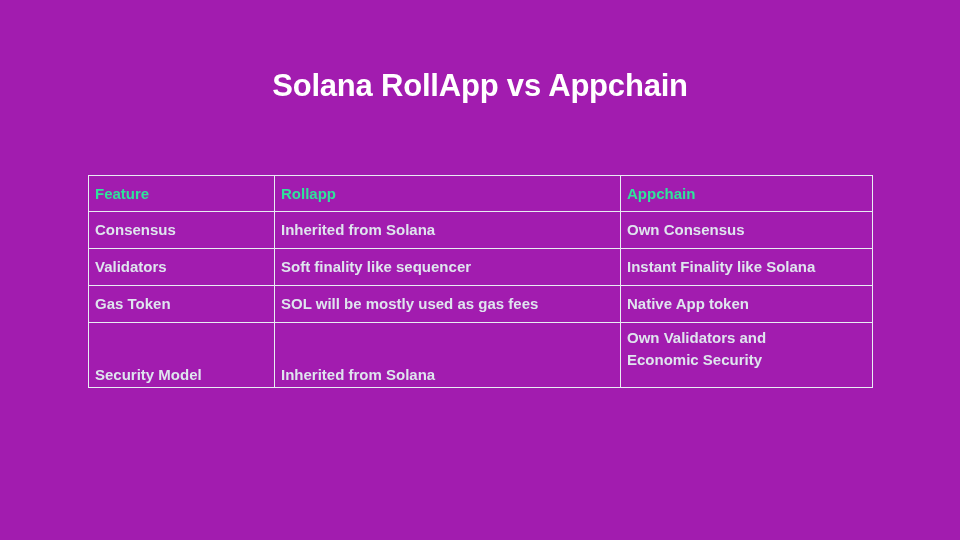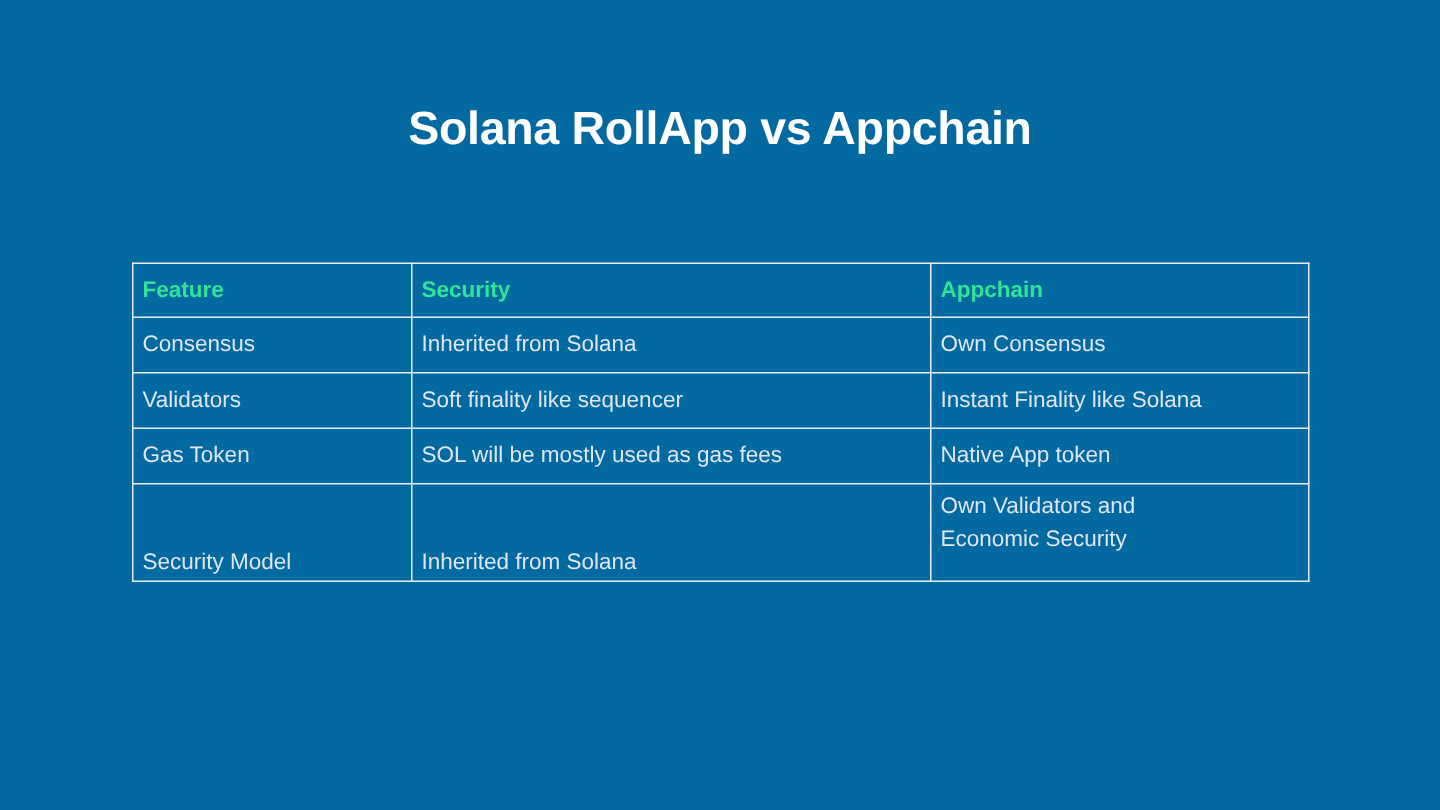--- a/index.html
+++ b/index.html
@@ -12,21 +12,21 @@
     background: #161d2a;
     font-family: "Liberation Sans", sans-serif;
     overflow: hidden;
     -webkit-font-smoothing: antialiased;
   }
 
   .slide {
     position: relative;
     width: 960px;
     height: 540px;
-    background: #0369a1;
+    background: #a21caf;
     box-sizing: border-box;
   }
 
   .slide-title {
     position: absolute;
     top: 64px;
     left: 0;
     width: 960px;
     text-align: center;
     color: #ffffff;
@@ -68,21 +68,21 @@
     font-size: 15px;
     font-weight: bold;
     vertical-align: middle;
     line-height: 18px;
   }
 
   table.cmp tbody td {
     height: 37px;
     color: #dfe5ee;
     font-size: 15px;
-    font-weight: normal;
+    font-weight: bold;
     vertical-align: middle;
     line-height: 22px;
   }
 
   table.cmp tbody tr.tall-row td {
     height: 65px;
     vertical-align: bottom;
     padding-bottom: 1px;
   }
 
@@ -104,21 +104,21 @@
     <table class="cmp">
       <colgroup>
         <col class="c1">
         <col class="c2">
         <col class="c3">
       </colgroup>
 
       <thead>
         <tr>
           <th>Feature</th>
-          <th>Security</th>
+          <th>Rollapp</th>
           <th>Appchain</th>
         </tr>
       </thead>
 
       <tbody>
 
         <tr>
           <td>Consensus</td>
           <td>Inherited from Solana</td>
           <td>Own Consensus</td>

